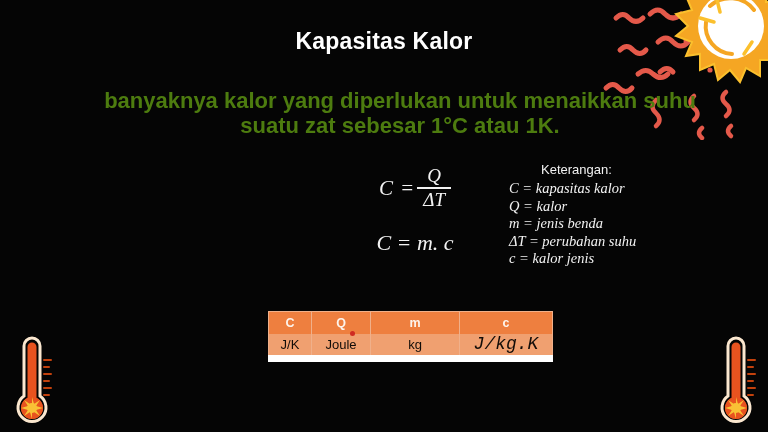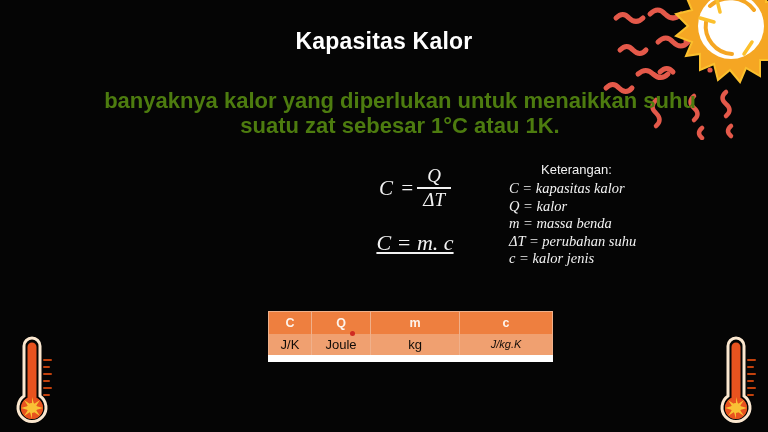--- a/index.html
+++ b/index.html
@@ -75,21 +75,20 @@
     width: 100%;
     min-width: 34px;
     height: 1.5px;
     background: #f2f2f2;
   }
   .frac .den { padding: 1px 6px 0 6px; font-size: 19px; }
   .formula2 {
     text-align: center;
     font-size: 22px;
     margin-top: 14px;
-    text-decoration: underline;
   }
 
   
   .keterangan {
     position: absolute;
     left: 509px;
     top: 161px;
     color: #f2f2f2;
   }
   .ket-title {
@@ -129,23 +128,23 @@
     font-weight: bold;
     border-top: 1px solid #f0b08a;
   }
   .unit-table tbody tr { background: #f0a070; height: 25px; }
   .unit-table tbody td {
     color: #120c08;
     font-size: 13px;
     border-bottom: 7px solid #ffffff;
   }
   .unit-table tbody td.serif-ital {
-    font-family: Liberation Sans, sans-serif;
+    font-family: Liberation Mono, monospace;
     font-style: italic;
-    font-size: 11px;
+    font-size: 18px;
   }
   .col-c  { width: 42px; }
   .col-q  { width: 58px; }
   .col-m  { width: 88px; }
   .col-cc { width: 92px; }
   .red-dot {
     position: absolute;
     left: 350px;
     top: 331px;
     width: 5px;
@@ -244,21 +243,21 @@
       </span>
     </div>
     <div class="formula2">C = m. c</div>
   </div>
 
   <div class="keterangan">
     <div class="ket-title">Keterangan:</div>
     <div class="ket-list">
       <div>C = kapasitas kalor</div>
       <div>Q = kalor</div>
-      <div>m = massa benda</div>
+      <div>m = jenis benda</div>
       <div>ΔT = perubahan suhu</div>
       <div>c = kalor jenis</div>
     </div>
   </div>
 
   <table class="unit-table">
     <thead>
       <tr>
         <th class="col-c">C</th>
         <th class="col-q">Q</th>

